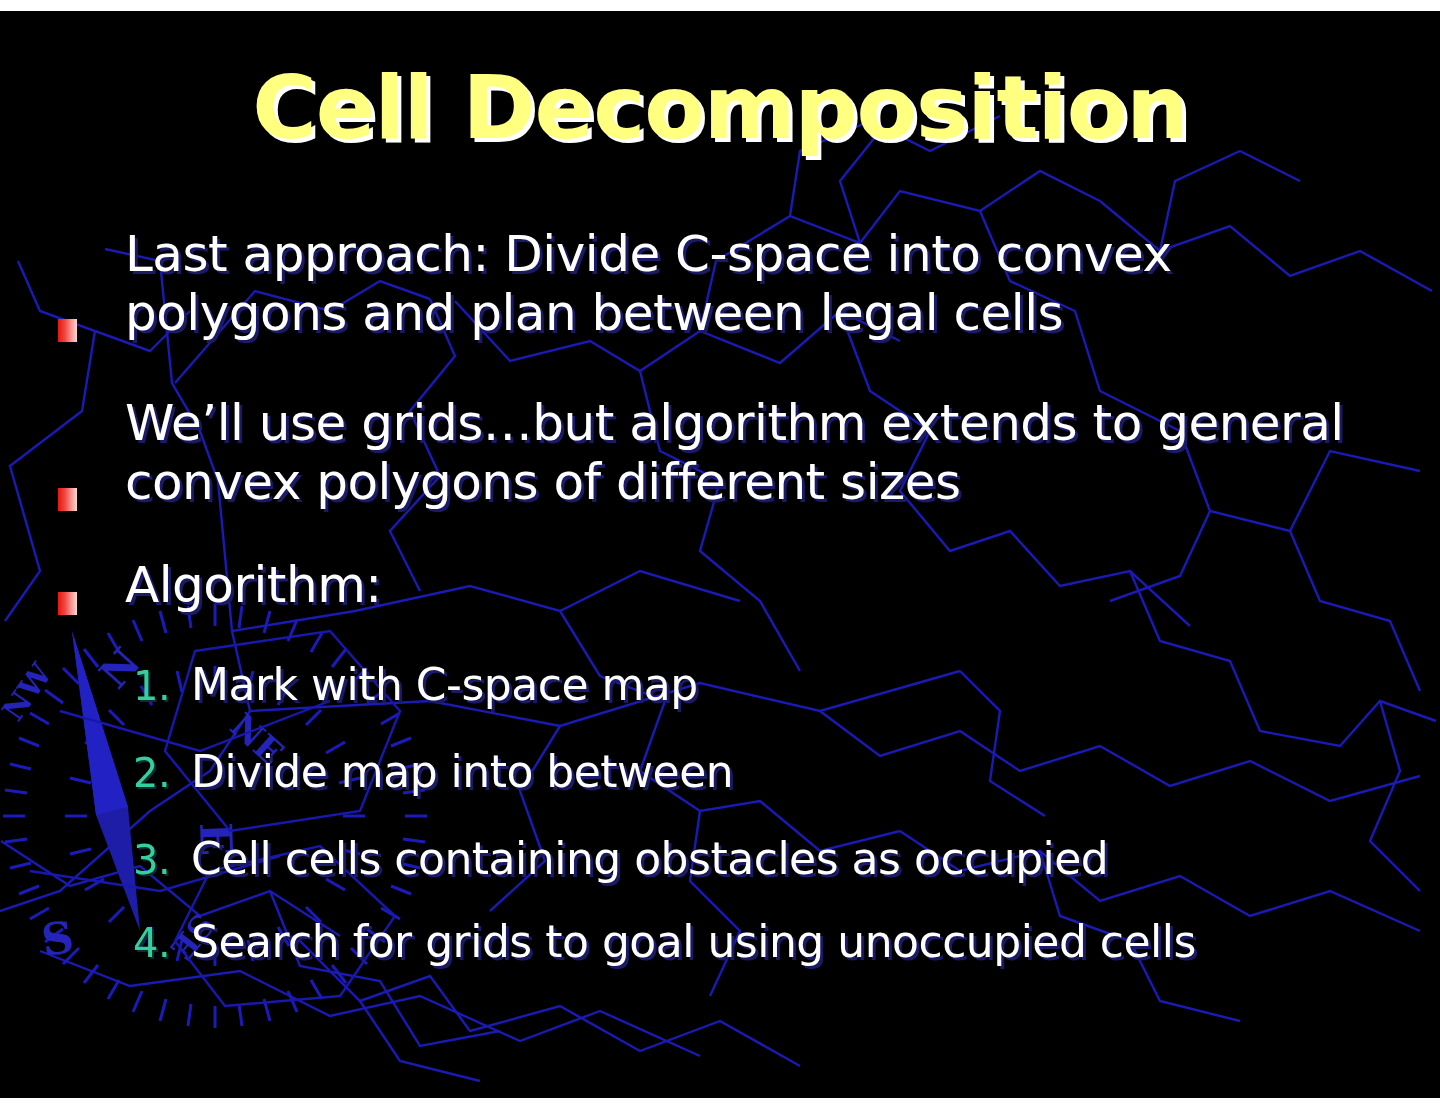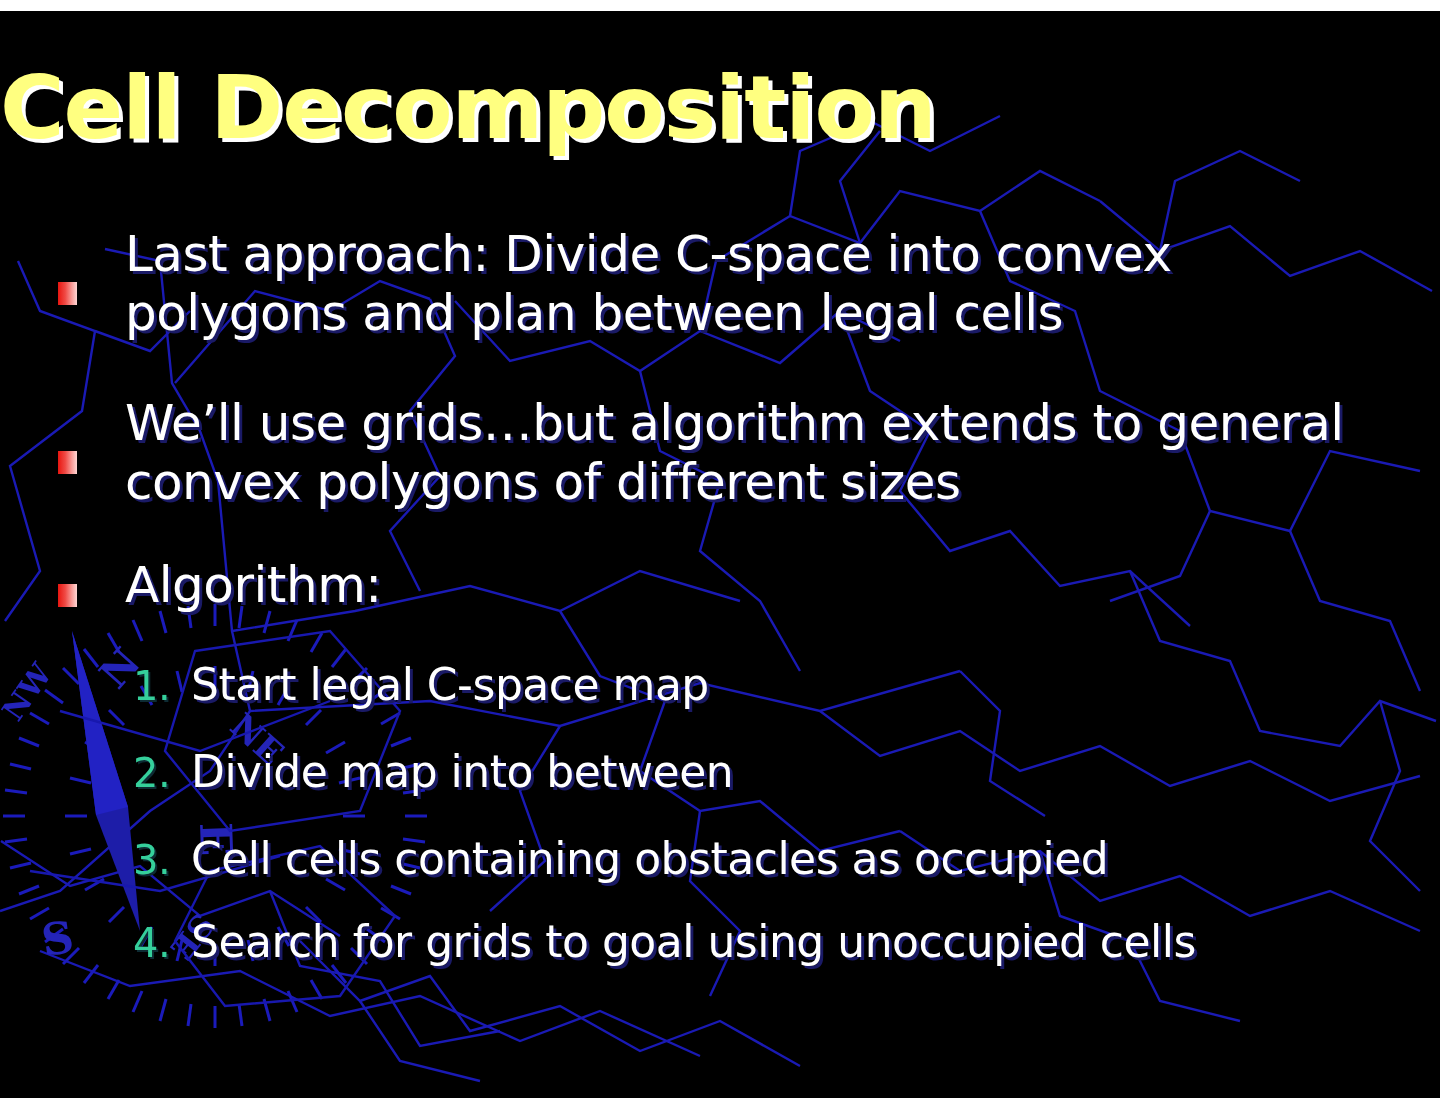--- a/index.html
+++ b/index.html
@@ -40,37 +40,38 @@
     width: 1440px;
     height: 1087px;
   }
 
   
   #title {
     position: absolute;
     left: 0;
     top: 53px;
     width: 1440px;
+    text-align: center;
     font-family: "DejaVu Sans", sans-serif;
     font-size: 88px;
     font-weight: bold;
     line-height: 1.0;
     color: #ffff80;
     text-shadow: 4px 4px 0 #ffffff;
     letter-spacing: -1px;
     white-space: nowrap;
   }
 
   
   .l1 {
     position: absolute;
     left: 58px;
     width: 1340px;
     display: flex;
-    align-items: center;
+    align-items: flex-end;
   }
   .l1-marker {
     flex: 0 0 auto;
     width: 19px;
     height: 23px;
     margin-top: 20px;
     margin-right: 48px;
     background: linear-gradient(90deg, #e8150f 0%, #f04a45 38%, #f89a96 72%, #ffd6d4 100%);
   }
   .l1-text {
@@ -287,21 +288,21 @@
       <span class="l1-text">Algorithm:</span>
     </div>
 
     <div class="l1" id="b2">
       <span class="l1-marker"></span>
       <span class="l1-text">We’ll use grids…but algorithm extends to general convex polygons of different sizes</span>
     </div>
 
     <div class="l2" id="n1">
       <span class="l2-num">1.</span>
-      <span class="l2-text">Start legal C-space map</span>
+      <span class="l2-text">Mark with C-space map</span>
     </div>
 
     <div class="l2" id="n2">
       <span class="l2-num">2.</span>
       <span class="l2-text">Divide map into between</span>
     </div>
 
     <div class="l2" id="n3">
       <span class="l2-num">3.</span>
       <span class="l2-text">Cell cells containing obstacles as occupied</span>

